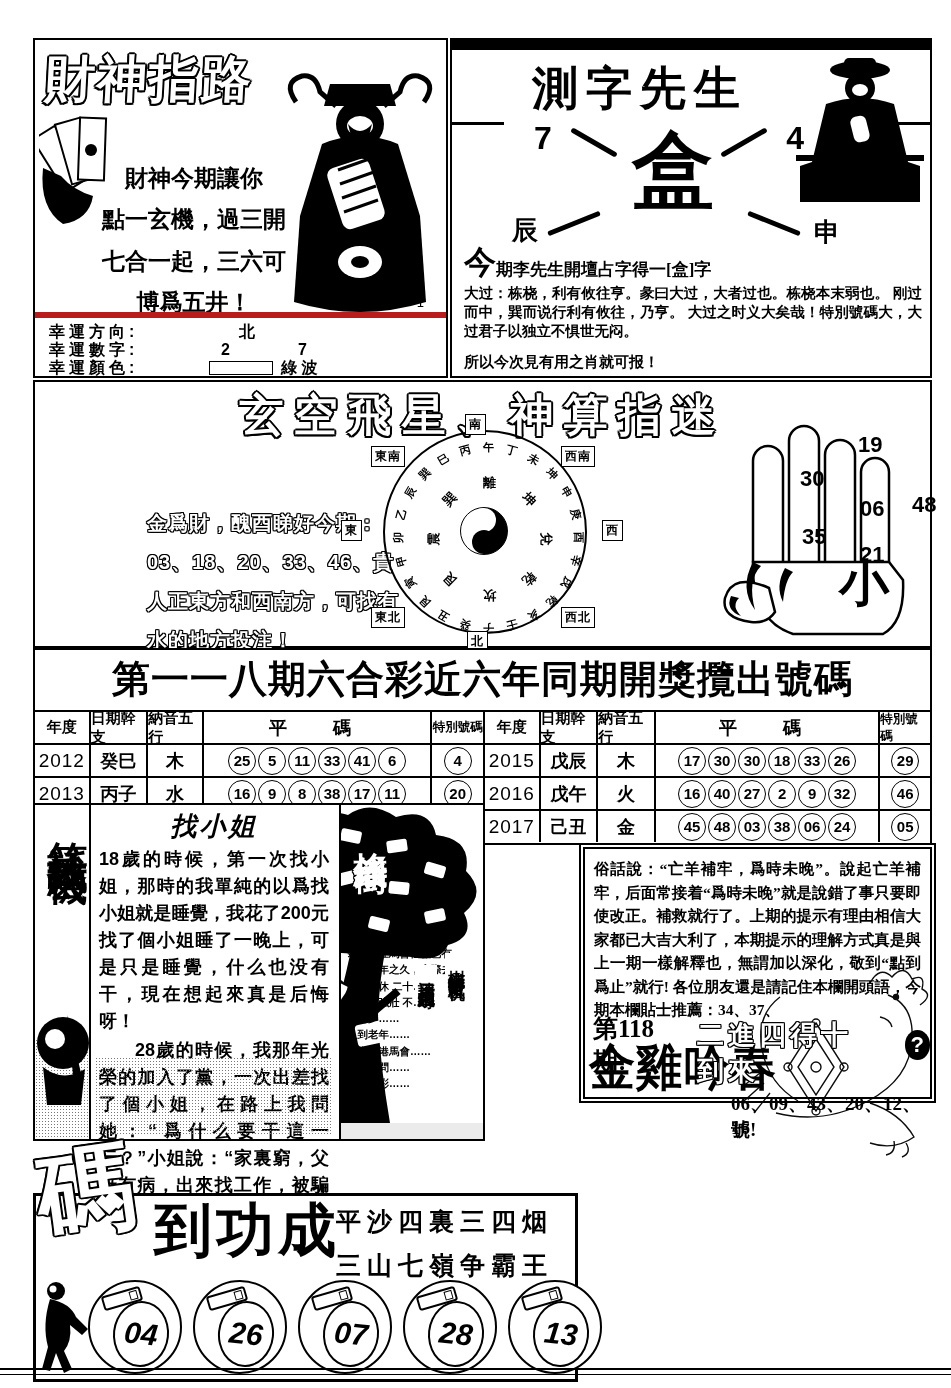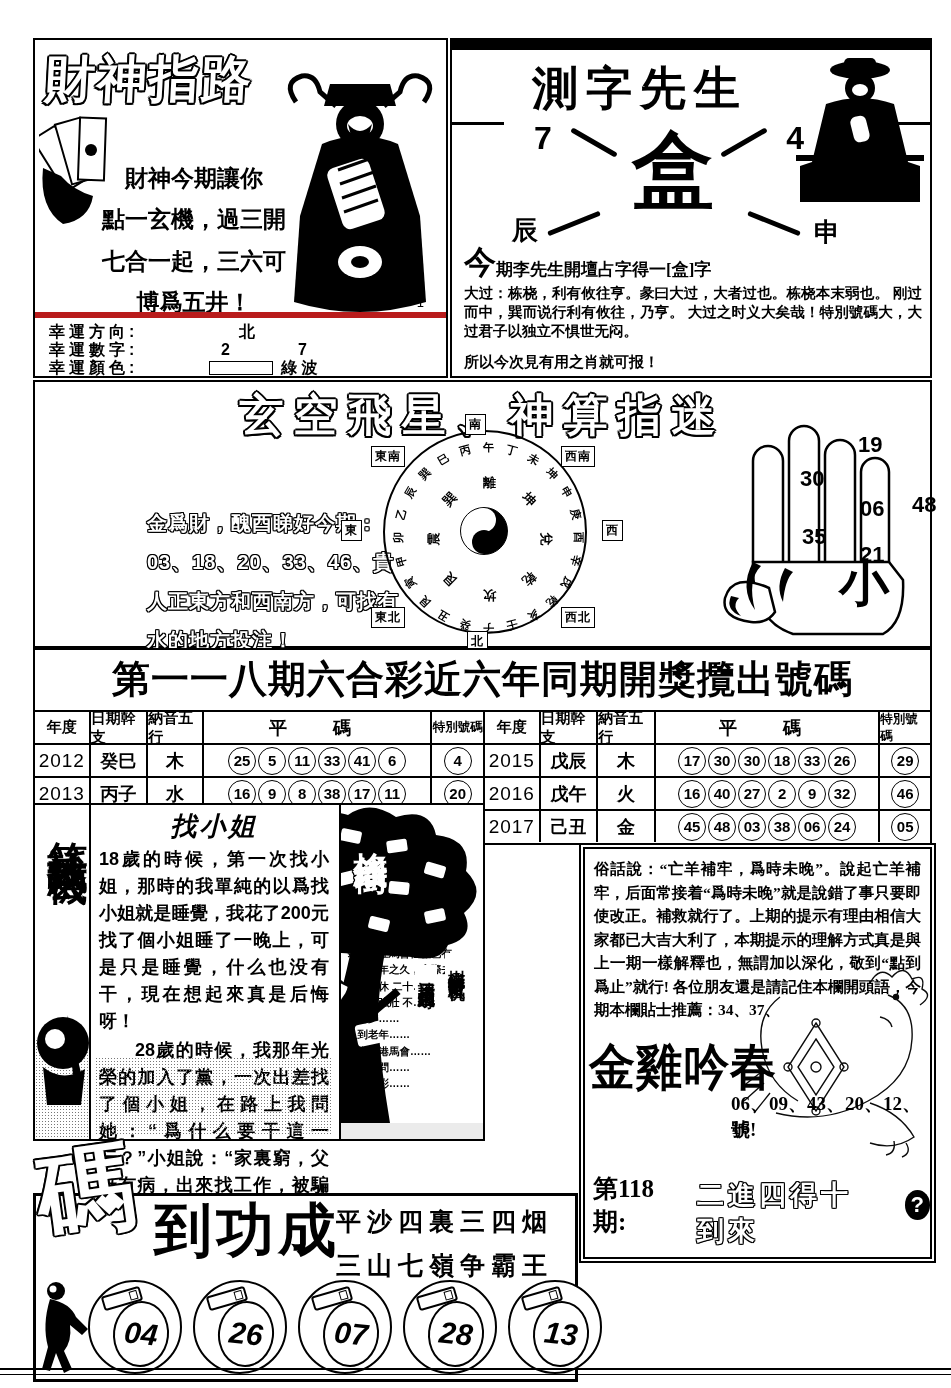--- a/index.html
+++ b/index.html
@@ -115,21 +115,21 @@
   .tree-title{position:absolute;left:6px;top:4px;writing-mode:vertical-rl;font-size:34px;font-weight:900;
               font-family:"Liberation Serif",serif;letter-spacing:4px;z-index:2;}
   .tree-left{position:absolute;left:6px;top:140px;width:126px;font-size:10.5px;font-weight:bold;
              line-height:1.55;white-space:pre-line;z-index:2;}
   .tree-vcol{position:absolute;writing-mode:vertical-rl;font-size:17px;font-weight:900;z-index:3;
              background:#fff;padding:3px 1px;line-height:1.15;letter-spacing:2px;}
   .tv1{right:16px;top:148px;}
   .tv2{right:46px;top:160px;}
 
   
-  #tips-box{left:583px;top:847px;width:349px;height:412px;box-shadow:0 0 0 2px #fff,0 0 0 4px #000;}
+  #tips-box{left:583px;top:847px;width:349px;height:252px;box-shadow:0 0 0 2px #fff,0 0 0 4px #000;}
   .tips-body{position:relative;z-index:2;padding:8px 9px 0 9px;font-size:15.5px;font-weight:bold;
              line-height:1.52;font-family:"Liberation Serif",serif;text-align:justify;}
   .rooster{position:absolute;right:0px;top:104px;z-index:1;opacity:.95;}
   .tips-brand{position:absolute;left:4px;top:188px;z-index:3;font-size:46px;font-weight:900;
               font-family:"Liberation Serif",serif;letter-spacing:1px;transform:scaleY(1.08);}
   .tips-tail{position:absolute;left:146px;top:242px;z-index:3;font-size:19px;font-weight:bold;font-family:"Liberation Serif",serif;}
   .tips-tail-suffix{position:absolute;left:146px;top:268px;z-index:3;font-size:19px;font-weight:bold;font-family:"Liberation Serif",serif;}
   .tips-issue{position:absolute;left:8px;bottom:8px;z-index:3;display:flex;align-items:center;gap:24px;}
   .issue-label{font-size:25px;font-weight:900;font-family:"Liberation Serif",serif;}
   .issue-text{font-size:27px;font-weight:900;letter-spacing:4px;font-family:"Liberation Serif",serif;}

